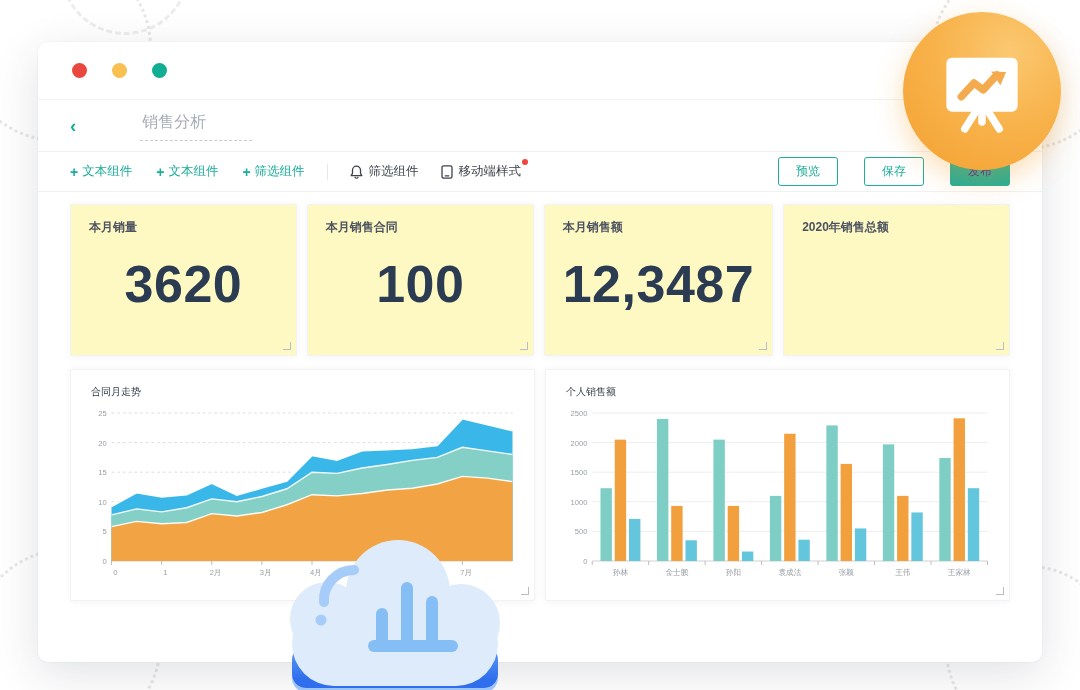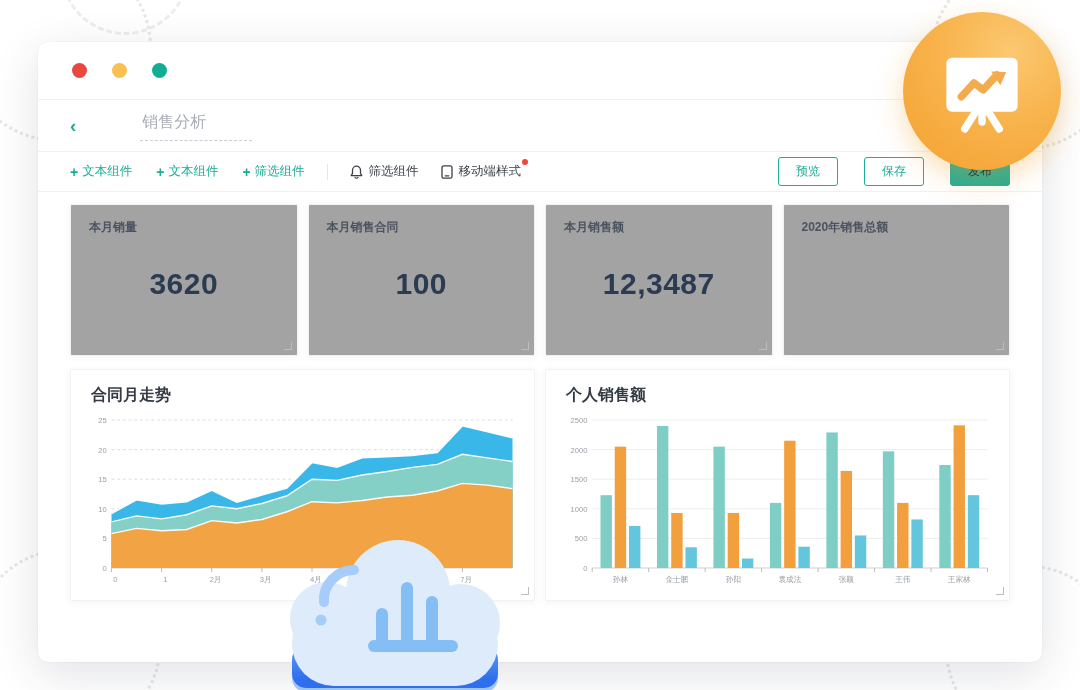--- a/index.html
+++ b/index.html
@@ -42,39 +42,39 @@
   .toolbar { height:40px; display:flex; align-items:center; padding:0 32px;
     border-bottom:1px solid #f0f1f3; font-size:12.5px; }
   .tb-add { color:#17ad99; margin-right:24px; cursor:pointer; display:flex; align-items:center; gap:4px; }
   .tb-add .plus { font-size:14px; font-weight:bold; }
   .tb-item { color:#3d424a; margin-left:22px; cursor:pointer; display:flex; align-items:center; gap:6px; position:relative; }
   .tb-item svg { display:block; }
   .reddot { position:absolute; right:-7px; top:-4px; width:6px; height:6px; background:#f0443c; border-radius:50%; }
   .tb-right { margin-left:auto; display:flex; gap:26px; }
   .btn { font-size:12px; padding:5px 17px; border-radius:3px; border:1px solid #1fad99;
     background:#fff; color:#1fad99; cursor:pointer; font-family:inherit; }
-  .btn.primary { background:#1fad99; color:#0f172a; }
+  .btn.primary { background:#1fad99; color:#4c1d95; }
 
   .content { padding:12px 32px 0 32px; }
   .cards-row { display:flex; gap:10px; }
-  .stat-card { position:relative; flex:1; height:152px; background:#a3a3a3;
+  .stat-card { position:relative; flex:1; height:152px; background:#fef9c3;
     border:1px solid #f1f2f4; border-radius:2px;
     box-shadow:0 1px 8px rgba(31,45,61,.05);
     display:flex; flex-direction:column; padding:14px 18px; }
   .stat-label { font-size:12px; font-weight:bold; color:#4c5360; }
   .stat-value { flex:1; display:flex; align-items:center; justify-content:center;
-    font-size:30px; font-weight:bold; color:#2b3b52; letter-spacing:.5px; padding-bottom:10px; }
+    font-size:52px; font-weight:bold; color:#2b3b52; letter-spacing:.5px; padding-bottom:10px; }
   .resize-corner { position:absolute; right:5px; bottom:5px; width:8px; height:8px;
     border-right:1.6px solid #b9bec6; border-bottom:1.6px solid #b9bec6; cursor:nwse-resize; }
 
   .charts-row { display:flex; gap:10px; margin-top:13px; }
   .chart-card { position:relative; flex:1; height:232px; background:#fff;
     border:1px solid #f1f2f4; border-radius:2px;
     box-shadow:0 1px 8px rgba(31,45,61,.05); padding:15px 12px 4px 12px; }
-  .chart-title { font-size:16px; font-weight:bold; color:#343a44; padding-left:8px; }
+  .chart-title { font-size:10px; font-weight:normal; color:#343a44; padding-left:8px; }
   .chart-card svg.plot { display:block; width:100%; height:186px; margin-top:4px;
     font-family:"Liberation Sans","DejaVu Sans",sans-serif; }
 
   
   .badge {
     position:absolute; left:903px; top:12px; width:158px; height:158px; border-radius:50%;
     background:radial-gradient(circle at 68% 25%, #fbc871 0%, #f8b34c 45%, #f4a02f 100%);
     z-index:10; display:flex; align-items:center; justify-content:center;
     box-shadow:0 10px 28px rgba(244,160,47,.35);
   }

